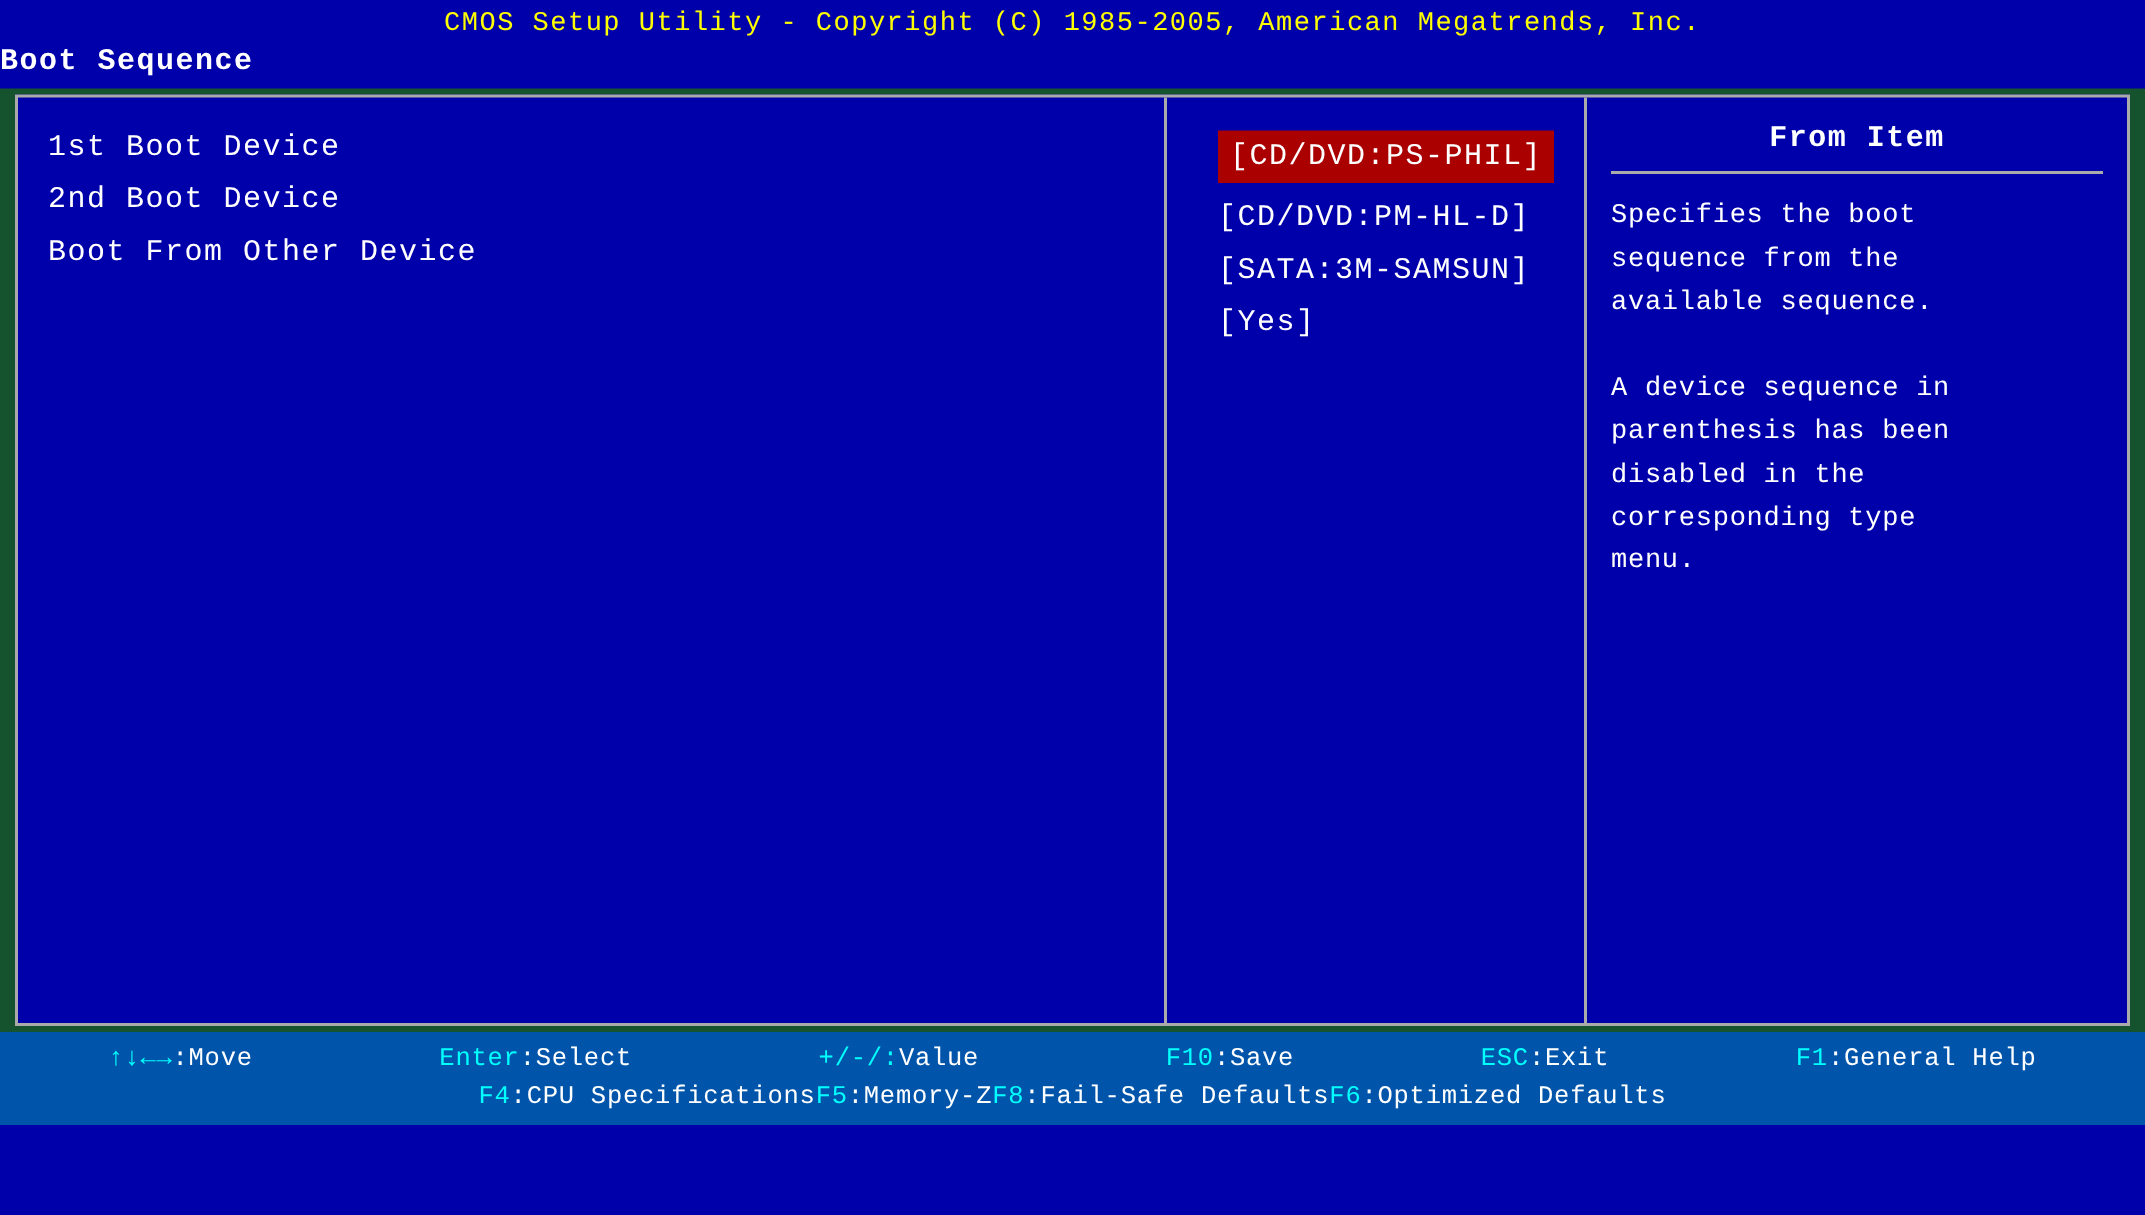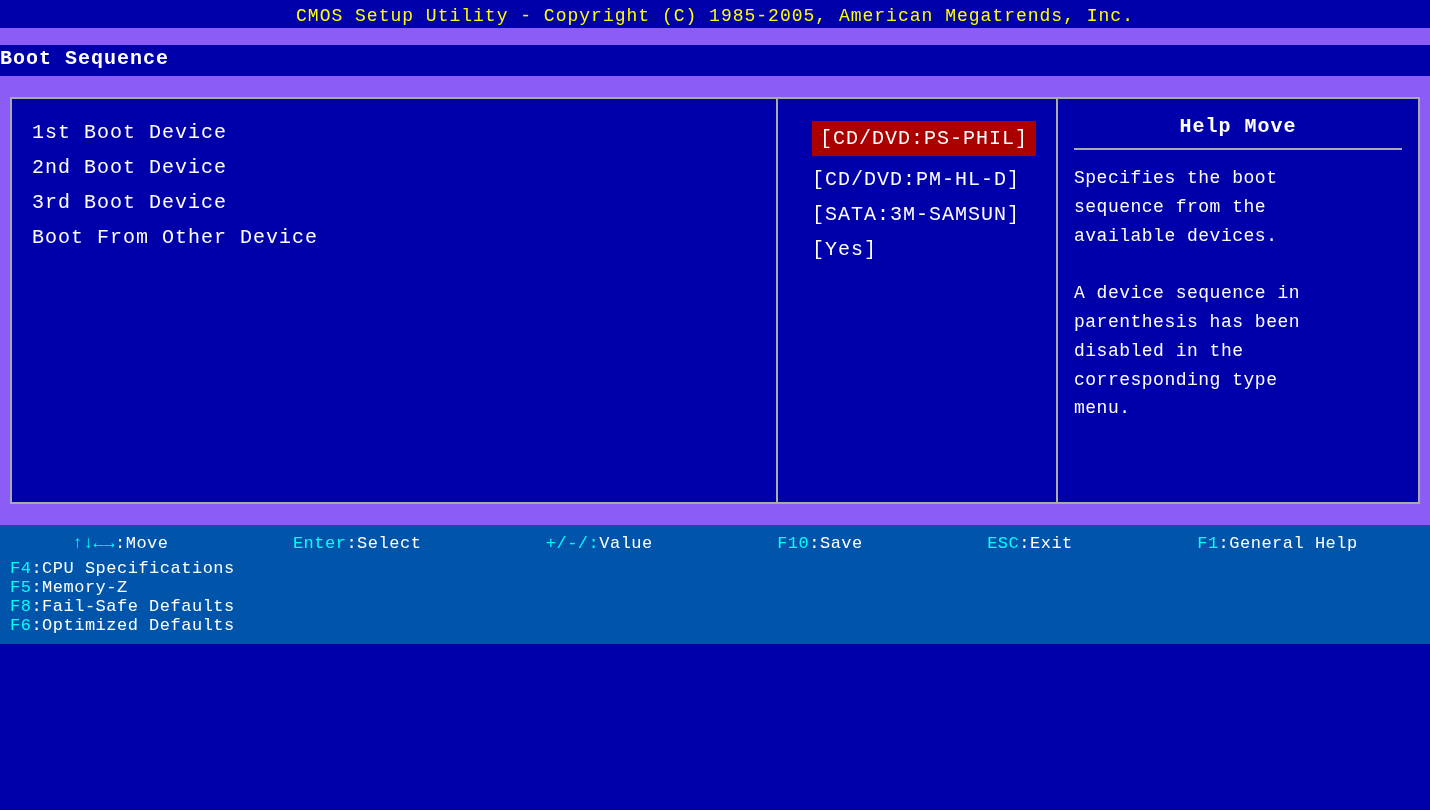--- a/index.html
+++ b/index.html
@@ -12,25 +12,24 @@
       width: 1430px;
       height: 810px;
       background-color: #0000AA;
       font-family: 'Courier New', Courier, monospace;
       color: #FFFFFF;
       overflow: hidden;
     }
 
     #screen {
       width: 1430px;
-      height: 644px;
-      background-color: #8b5cf6;
+      height: 750px;
+      background-color: #14532d;
       display: flex;
       flex-direction: column;
-      gap: 17px;
     }
 
     #title-bar {
       background-color: #0000AA;
       text-align: center;
       padding: 6px 0 2px 0;
       font-size: 18px;
       color: #FFFF00;
       letter-spacing: 1px;
     }
@@ -121,23 +120,22 @@
     }
 
     #footer-row1 {
       display: flex;
       justify-content: space-around;
       padding: 3px 0;
     }
 
     #footer-row2 {
       display: flex;
-      justify-content: space-between;
+      justify-content: center;
       padding: 3px 0;
-      flex-direction: column;
     }
 
     .footer-item {
       white-space: nowrap;
     }
 
     .footer-key {
       color: #00FFFF;
     }
 
@@ -166,48 +164,45 @@
   <div id="main-content">
 
     <div id="left-panel">
       <div class="menu-item">
         <span>1st Boot Device</span>
       </div>
       <div class="menu-item">
         <span>2nd Boot Device</span>
       </div>
       <div class="menu-item">
-        <span>3rd Boot Device</span>
-      </div>
-      <div class="menu-item">
         <span>Boot From Other Device</span>
       </div>
     </div>
 
     <div id="middle-panel">
       <div class="value-row">
         <span class="value-item selected">[CD/DVD:PS-PHIL]</span>
       </div>
       <div class="value-row">
         <span class="value-item">[CD/DVD:PM-HL-D]</span>
       </div>
       <div class="value-row">
         <span class="value-item">[SATA:3M-SAMSUN]</span>
       </div>
       <div class="value-row">
         <span class="value-item">[Yes]</span>
       </div>
     </div>
 
     <div id="right-panel">
-      <div class="help-title">Help Move</div>
+      <div class="help-title">From Item</div>
       <div class="help-text">
         <span>Specifies the boot</span><br>
         <span>sequence from the</span><br>
-        <span>available devices.</span><br>
+        <span>available sequence.</span><br>
         <br>
         <span>A device sequence in</span><br>
         <span>parenthesis has been</span><br>
         <span>disabled in the</span><br>
         <span>corresponding type</span><br>
         <span>menu.</span>
       </div>
     </div>
 
   </div>

